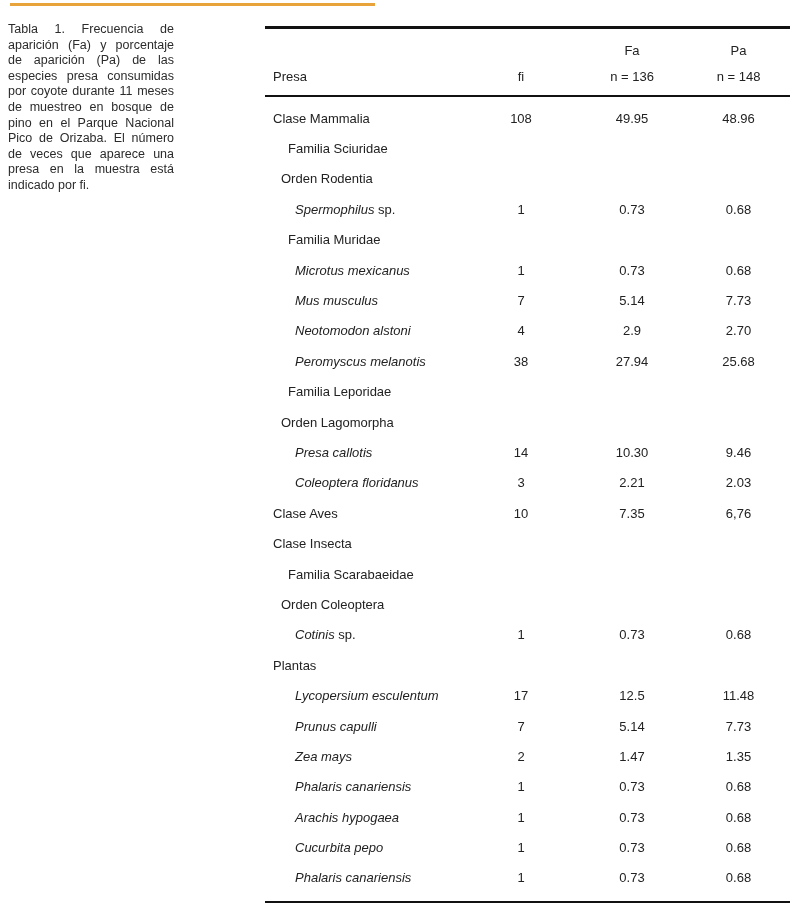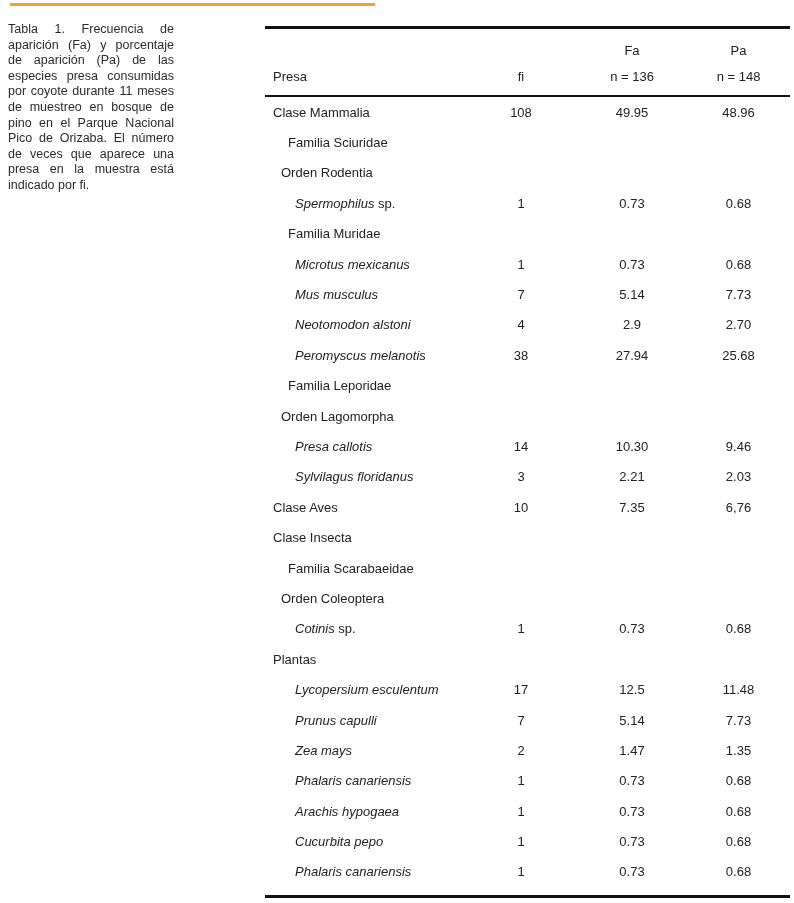--- a/index.html
+++ b/index.html
@@ -57,21 +57,21 @@
   .c-presa {
     width: 200px;
     padding-left: 8px;
     text-align: left;
     white-space: nowrap;
   }
   .c-fi   { width: 112px; text-align: center; }
   .c-fa   { width: 110px; text-align: center; }
   .c-pa   { flex: 1; text-align: center; }
   .tbody {
-    padding-top: 0;
+    padding-top: 6px;
     padding-bottom: 8px;
   }
   .trow { height: 30.4px; }
   .nm.it { font-style: italic; }
   .indent-0 .c-presa { padding-left: 8px; }
   .indent-1 .c-presa { padding-left: 16px; }
   .indent-2 .c-presa { padding-left: 23px; }
   .indent-3 .c-presa { padding-left: 30px; }
 </style>
 </head>
@@ -180,21 +180,21 @@
   </div>
 
   <div class="trow indent-3">
     <div class="c-presa"><span class="nm it">Presa callotis</span><span class="sfx"></span></div>
     <div class="c-fi">14</div>
     <div class="c-fa">10.30</div>
     <div class="c-pa">9.46</div>
   </div>
 
   <div class="trow indent-3">
-    <div class="c-presa"><span class="nm it">Sylvilagus floridanus</span><span class="sfx"></span></div>
+    <div class="c-presa"><span class="nm it">Coleoptera floridanus</span><span class="sfx"></span></div>
     <div class="c-fi">3</div>
     <div class="c-fa">2.21</div>
     <div class="c-pa">2.03</div>
   </div>
 
   <div class="trow indent-0">
     <div class="c-presa"><span class="nm">Clase Aves</span><span class="sfx"></span></div>
     <div class="c-fi">10</div>
     <div class="c-fa">7.35</div>
     <div class="c-pa">6,76</div>

